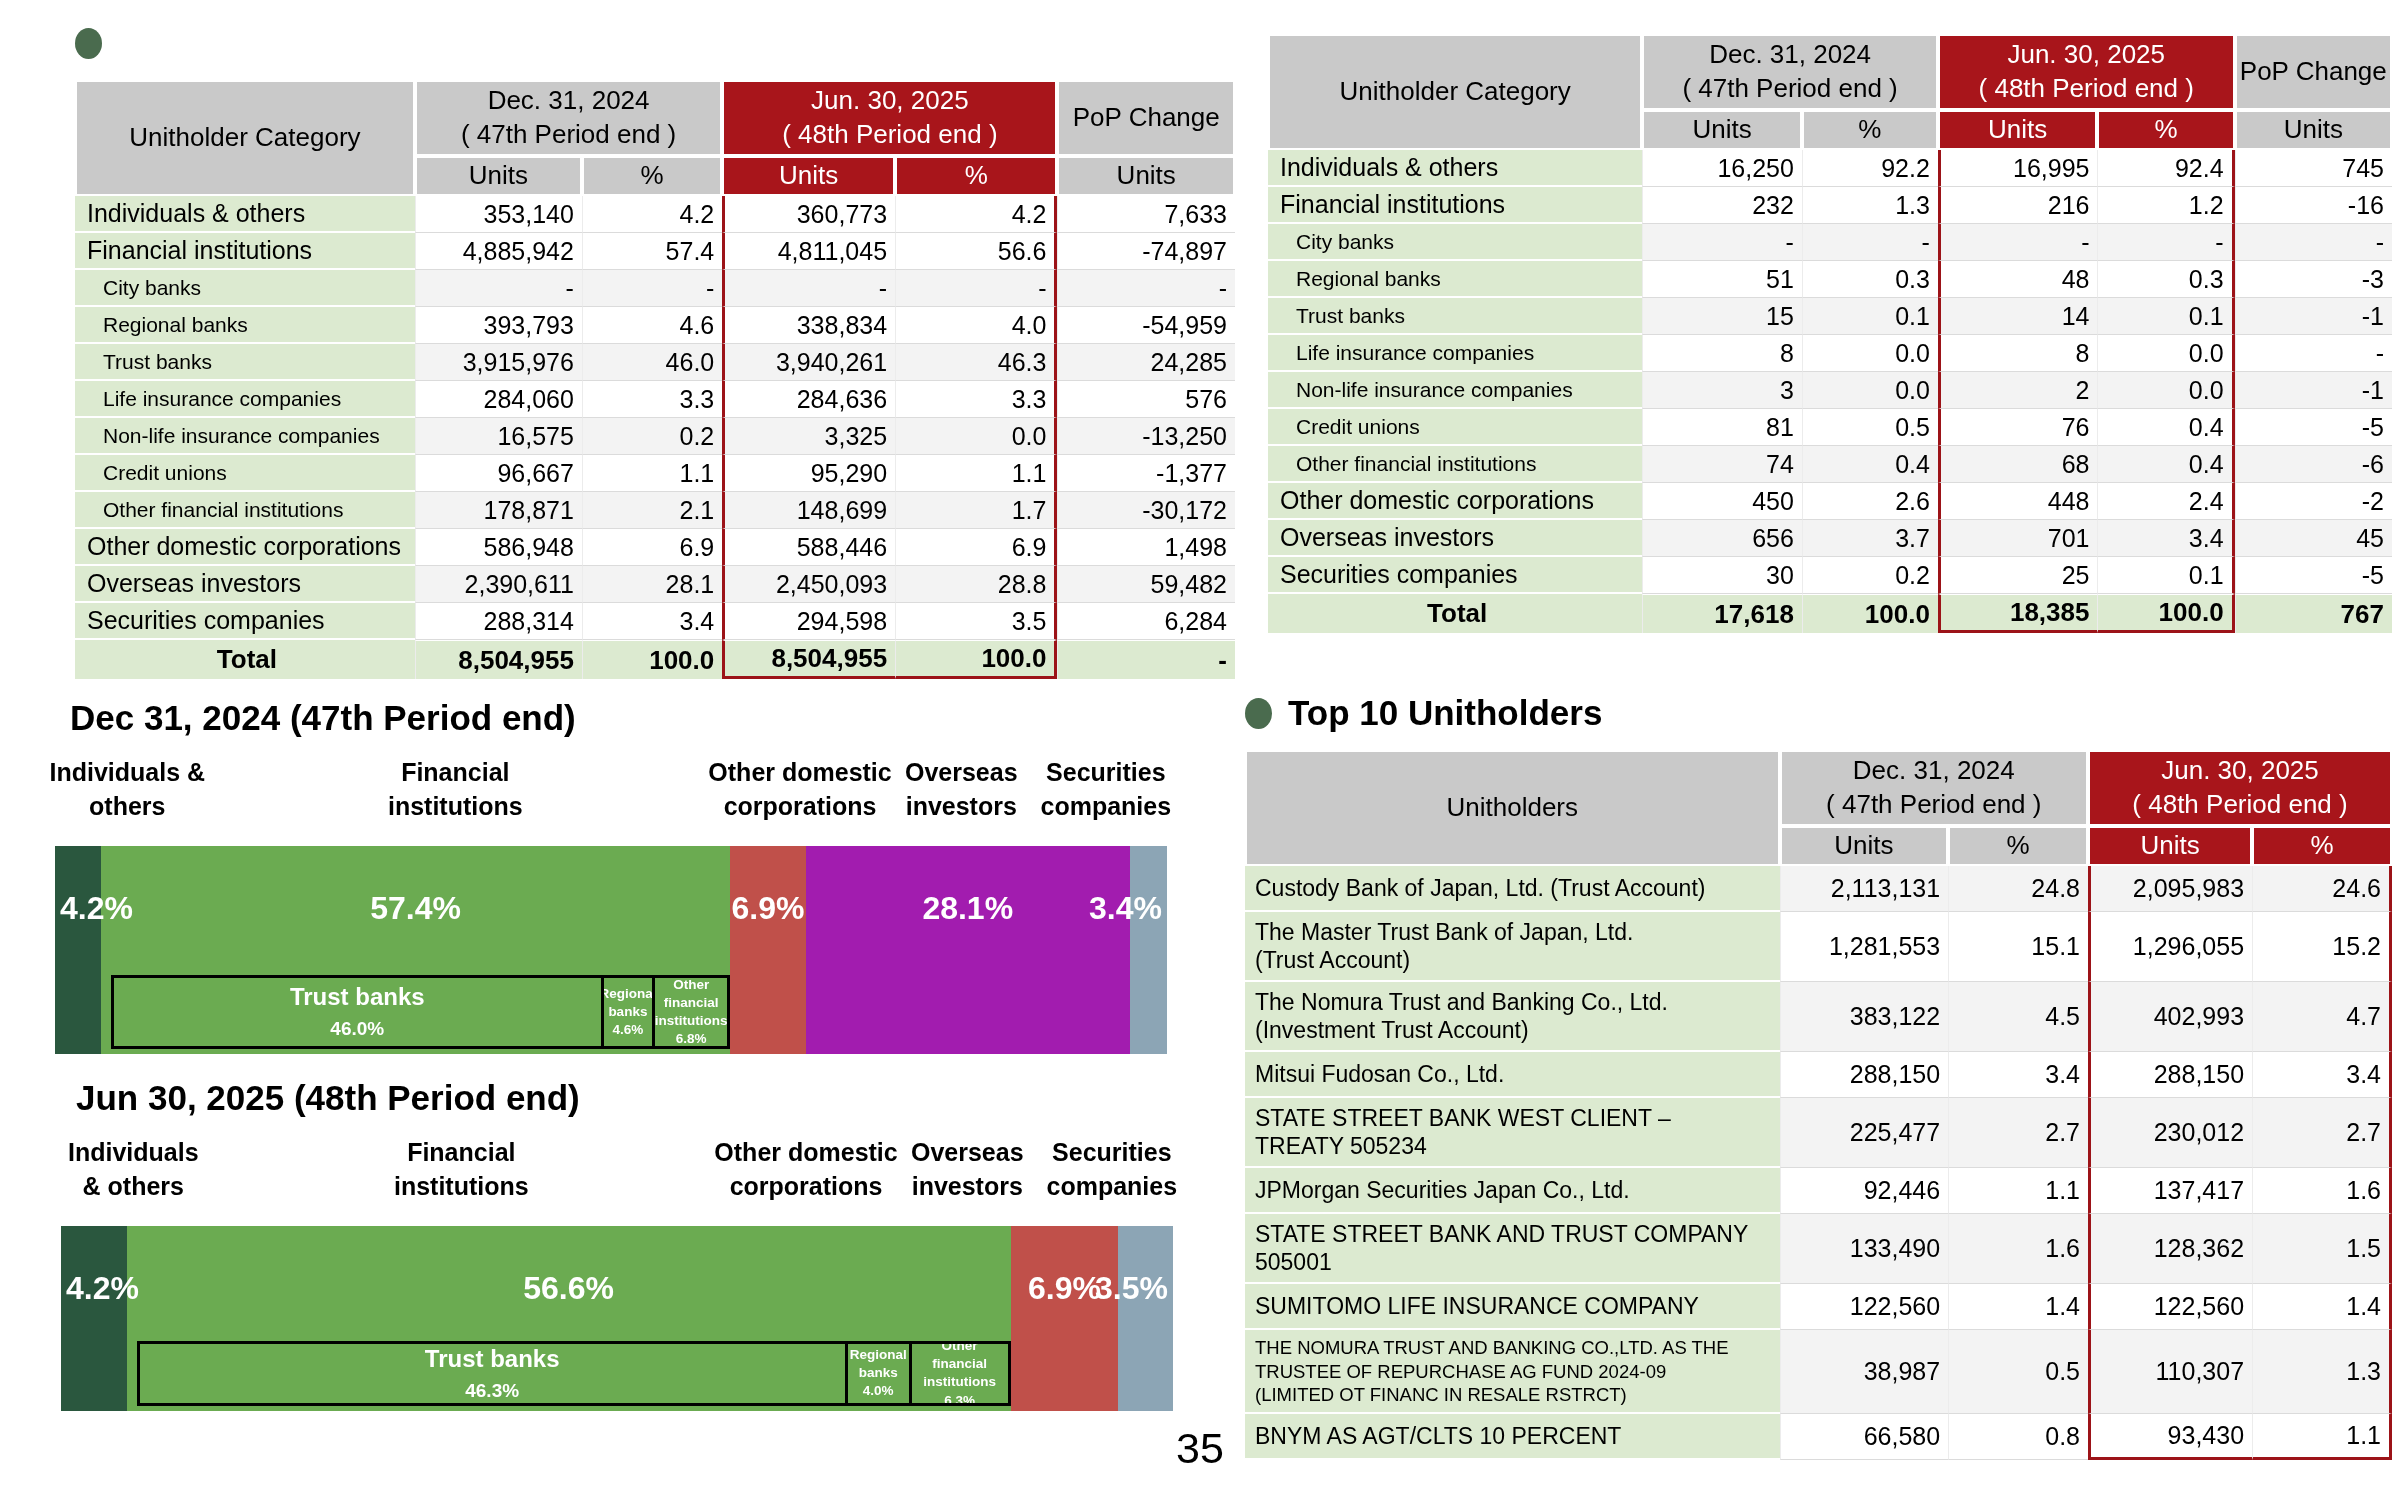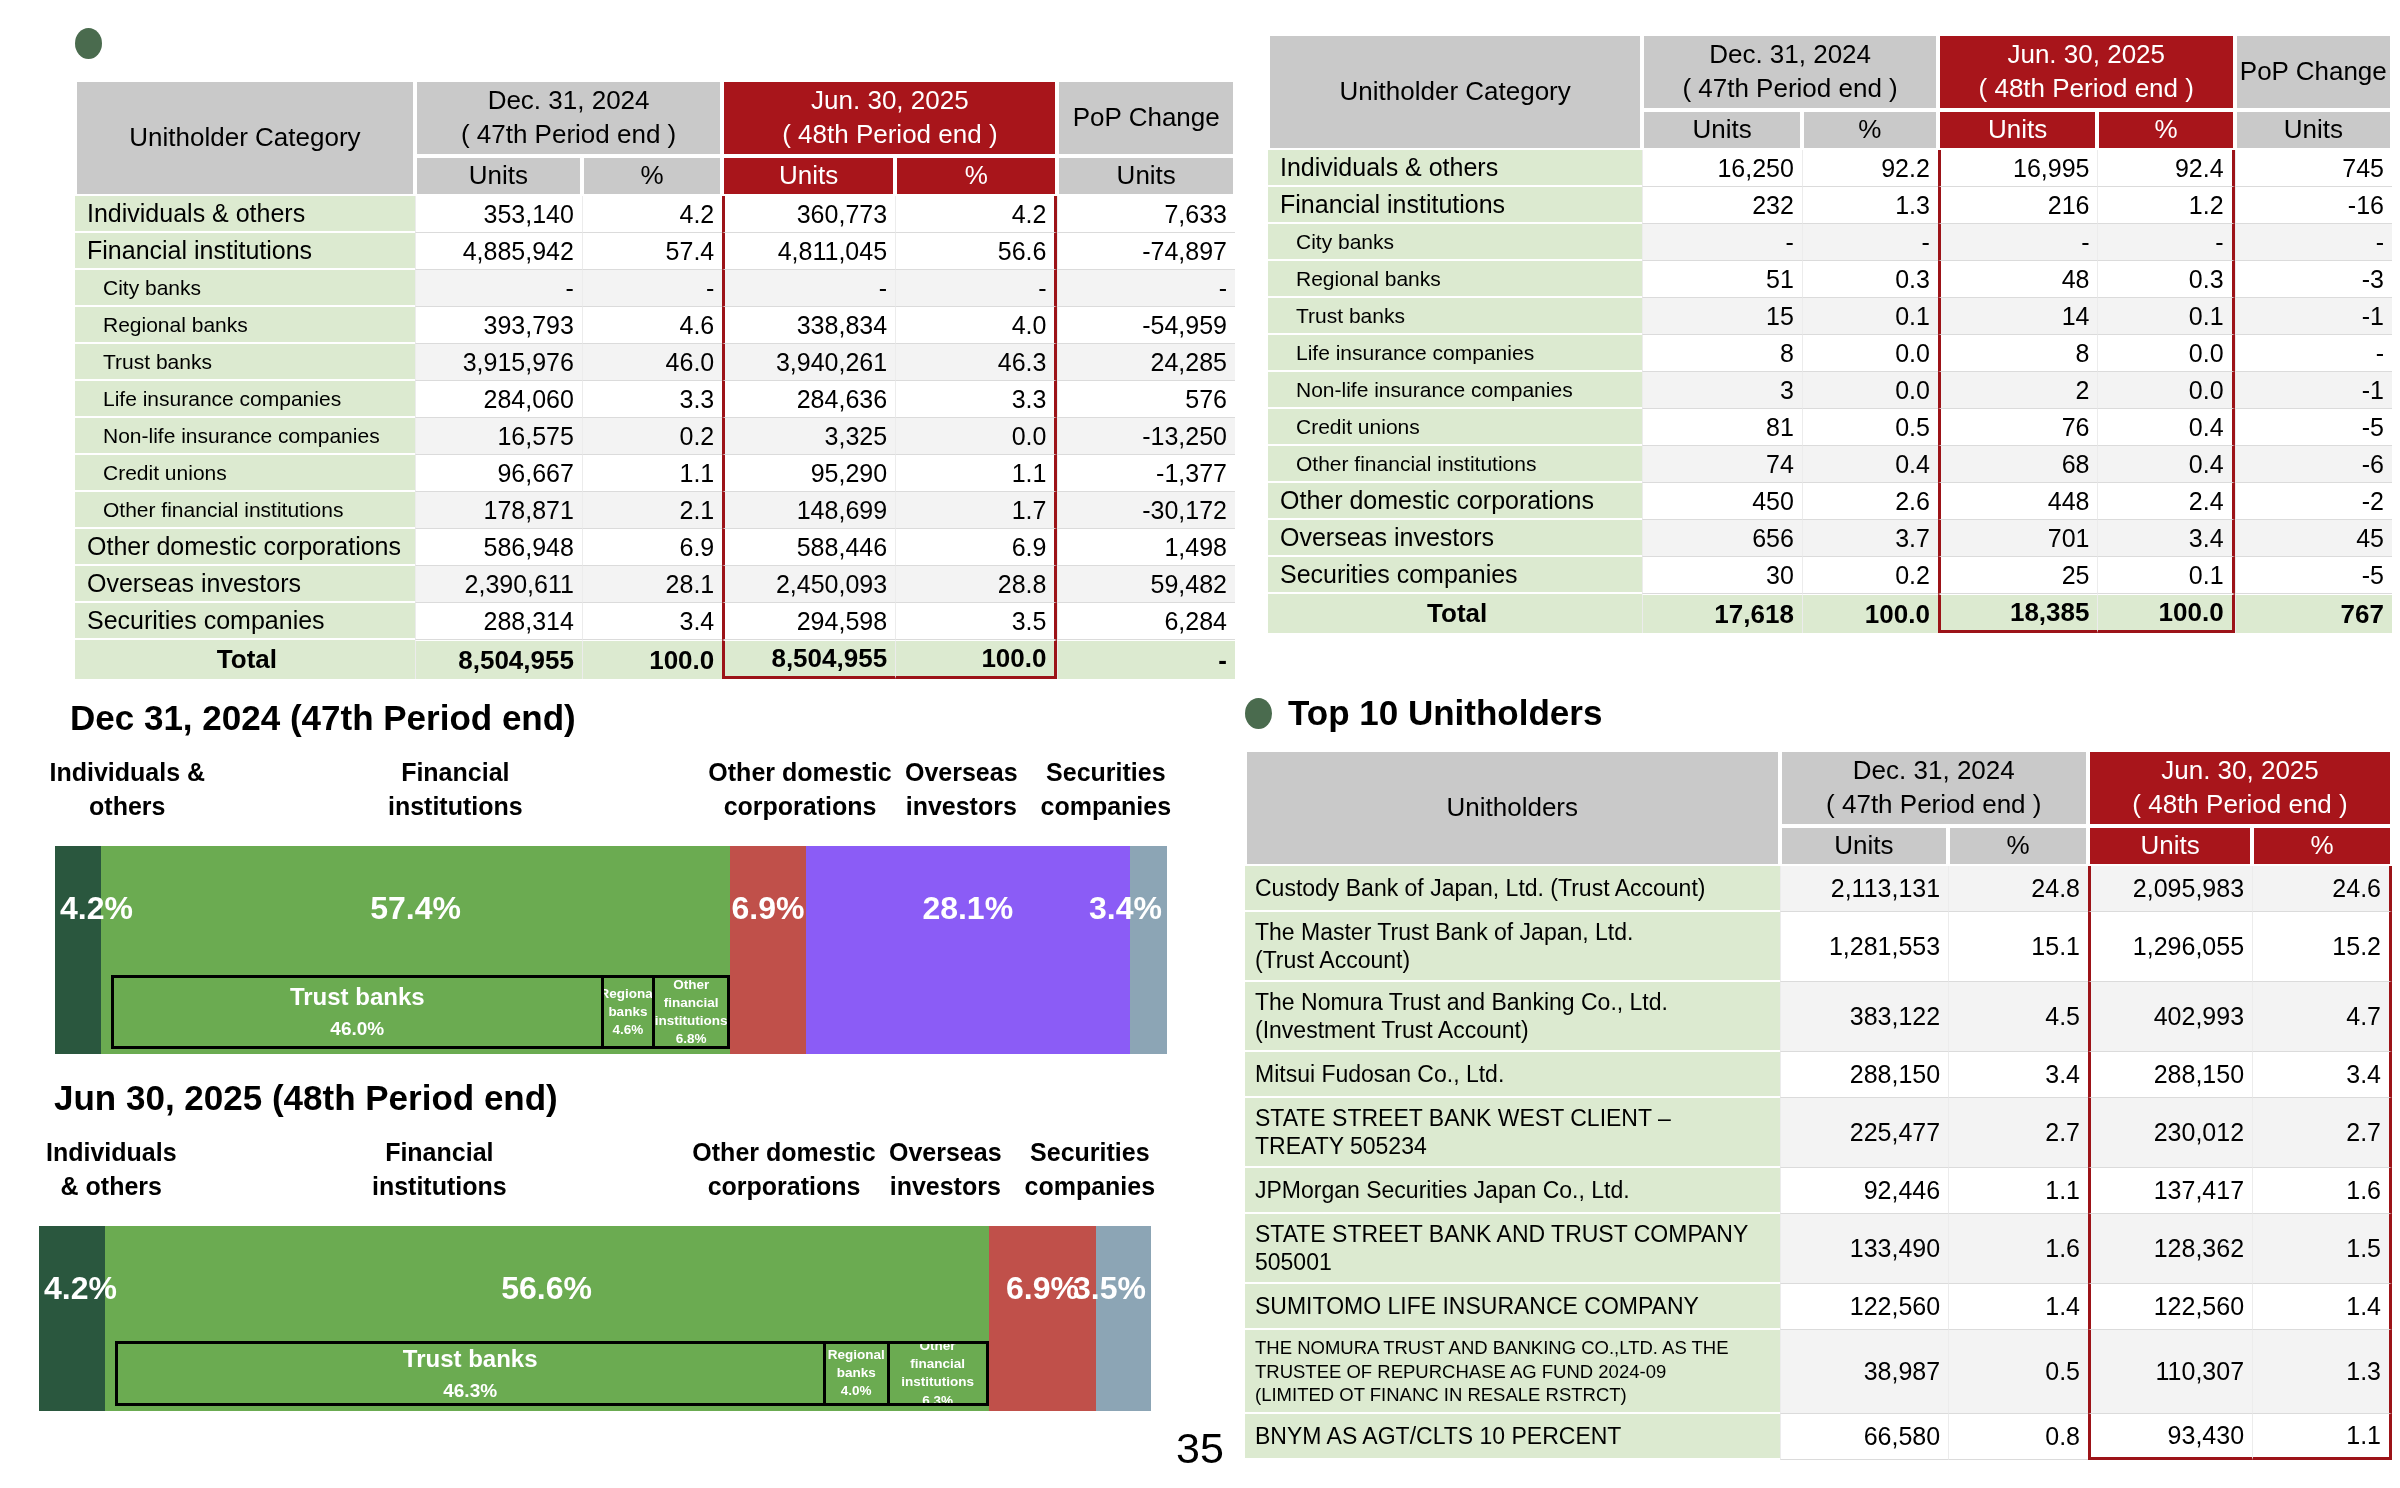--- a/index.html
+++ b/index.html
@@ -6,21 +6,21 @@
   .page{position:relative;width:2400px;height:1488px;background:#ffffff;overflow:hidden;
         font-family:"Liberation Sans","DejaVu Sans",sans-serif;color:#000;}
   
   .sec-title{display:flex;align-items:center;gap:16px;height:46px;font-size:35px;font-weight:bold;}
   .bullet{width:27px;height:31px;border-radius:50%;background:#4A6B4E;flex:0 0 auto;}
   .sec-title .tt{white-space:nowrap;}
   
   #sec-ownership{position:absolute;left:75px;top:20px;width:1160px;}
   #sec-types{position:absolute;left:1268px;top:20px;width:1124px;}
   #sec-chart1{position:absolute;left:55px;top:698px;width:1112px;}
-  #sec-chart2{position:absolute;left:39px;top:1078px;width:1112px;}
+  #sec-chart2{position:absolute;left:61px;top:1078px;width:1112px;}
   #sec-top10{position:absolute;left:1245px;top:690px;width:1147px;}
   .sec-gap{height:14px;}
   
   .tbl{width:100%;border-collapse:separate;border-spacing:0;table-layout:fixed;}
   .tbl th{font-weight:normal;}
   .tbl thead tr.h1 th{height:76px;}
   .hcat,.hdate,.hpop,.hsub{background:#C9C9C9;font-size:26px;text-align:center;
      border:2px solid #ffffff;line-height:1.3;box-sizing:border-box;vertical-align:middle;}
   .hsub{height:40px;}
   .hred{background:#A8151B !important;color:#ffffff;}
@@ -375,21 +375,21 @@
               <div>institutions</div>
               <div>6.8%</div>
             </div>
           </div>
         </div>
         <div class="seg" style="flex-grow: 6.9; background-color: rgb(192, 80, 74);">
           <div class="pctwrap">
             <span>6.9%</span>
           </div>
         </div>
-        <div class="seg" style="flex-grow: 28.1; background-color: #8b5cf6; padding-left: 16px;">
+        <div class="seg" style="flex-grow: 28.1; background-color: #a21caf; padding-left: 16px;">
           <div class="pctwrap">
             <span>28.1%</span>
           </div>
         </div>
         <div class="seg" style="flex-grow: 3.4; background-color: rgb(140, 165, 181);">
           <div class="pctwrap">
             <span>3.4%</span>
           </div>
         </div>
       </div>

